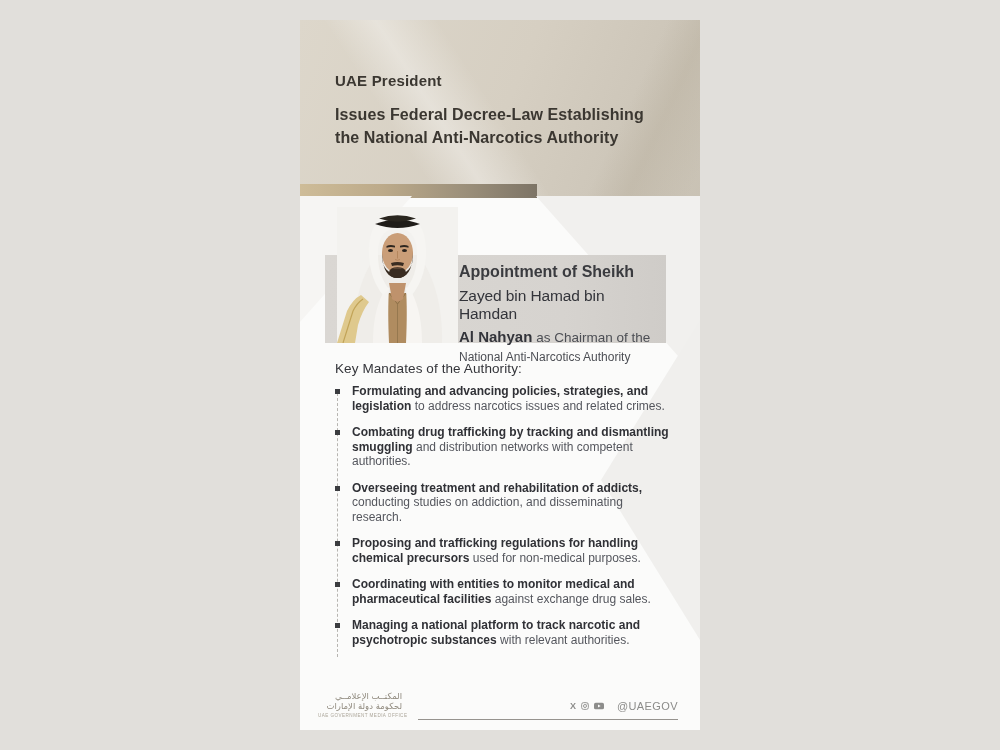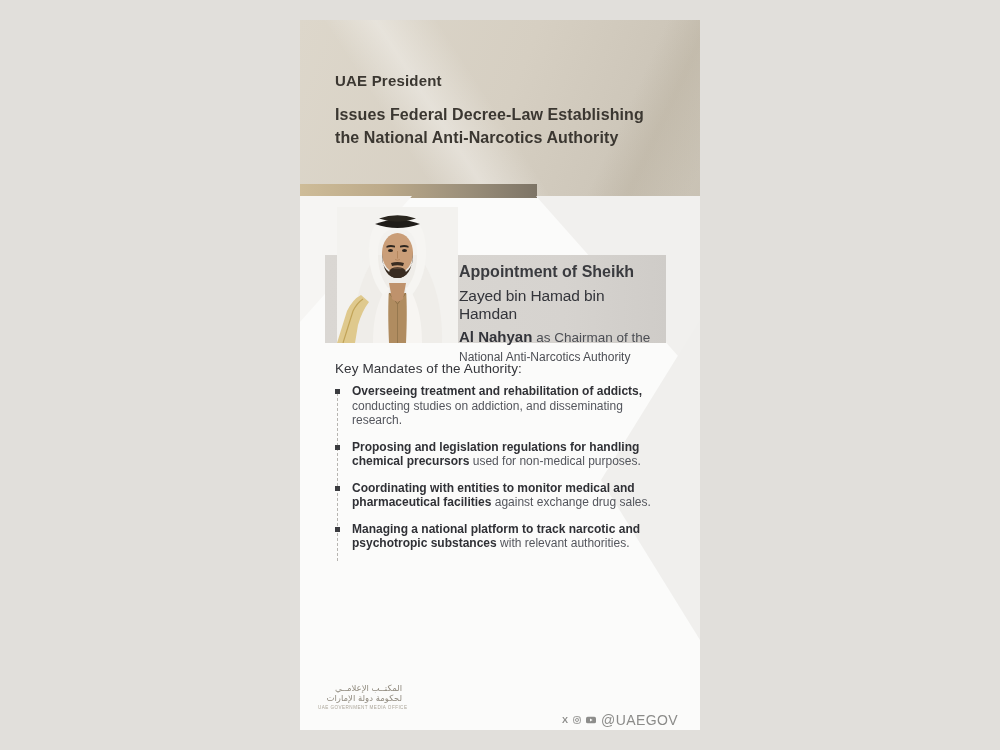--- a/index.html
+++ b/index.html
@@ -108,34 +108,34 @@
   .bullet-square {
     position: absolute; left: 0; top: 5px;
     width: 5px; height: 5px; background: #3b3c40;
   }
   .mandate-item .b { font-weight: bold; color: #303136; }
   .mandate-item .r { color: #54565d; }
 
   
   .poster-footer {
     position: absolute; left: 18px; right: 22px; top: 664px; height: 36px;
-    display: flex;  flex-direction: column;
+    display: flex; align-items: flex-end;
   }
   .footer-logo { width: 84px; text-align: right; line-height: 1.15; padding-bottom: 2px; }
   .logo-ar { font-family: "DejaVu Sans", sans-serif; font-size: 8.5px; color: #8f897d; direction: rtl; }
   .logo-en { font-size: 4.6px; letter-spacing: 0.45px; color: #aca69a; white-space: nowrap; margin-top: 1px; }
   .footer-right {
     flex: 1; margin-left: 16px;
     border-bottom: 1px solid #96938e;
     display: flex; justify-content: flex-end; align-items: center;
     padding-bottom: 4px; gap: 5px; height: 24px;
   }
   .social-icon { display: inline-flex; align-items: center; color: #8d8d8b; }
   .x-glyph { font-size: 9px; font-weight: bold; color: #8d8d8b; }
-  .social-handle { font-size: 14px; color: #8b8b89; letter-spacing: 0.4px; margin-left: 0; }
+  .social-handle { font-size: 11px; color: #8b8b89; letter-spacing: 0.4px; margin-left: 8px; }
 </style>
 </head>
 <body>
 
 <div class="stage">
   <div class="poster">
 
     <div class="poster-header">
       <div class="header-sweep-1"></div>
       <div class="header-sweep-2"></div>
@@ -199,26 +199,36 @@
         <span>as Chairman of the</span>
       </div>
       <div class="appt-line4">National Anti-Narcotics Authority</div>
     </div>
 
     <div class="mandates-heading">Key Mandates of the Authority:</div>
 
     <ul class="mandates-list">
       <li class="mandate-item">
         <span class="bullet-square"></span>
+        <span class="b">Formulating and advancing policies, strategies, and legislation</span>
+        <span class="r">to address narcotics issues and related crimes.</span>
+      </li>
+      <li class="mandate-item">
+        <span class="bullet-square"></span>
+        <span class="b">Combating drug trafficking by tracking and dismantling smuggling</span>
+        <span class="r">and distribution networks with competent authorities.</span>
+      </li>
+      <li class="mandate-item">
+        <span class="bullet-square"></span>
         <span class="b">Overseeing treatment and rehabilitation of addicts,</span>
         <span class="r">conducting studies on addiction, and disseminating research.</span>
       </li>
       <li class="mandate-item">
         <span class="bullet-square"></span>
-        <span class="b">Proposing and legislation regulations for handling chemical precursors</span>
+        <span class="b">Proposing and trafficking regulations for handling chemical precursors</span>
         <span class="r">used for non-medical purposes.</span>
       </li>
       <li class="mandate-item">
         <span class="bullet-square"></span>
         <span class="b">Coordinating with entities to monitor medical and pharmaceutical facilities</span>
         <span class="r">against exchange drug sales.</span>
       </li>
       <li class="mandate-item">
         <span class="bullet-square"></span>
         <span class="b">Managing a national platform to track narcotic and psychotropic substances</span>

